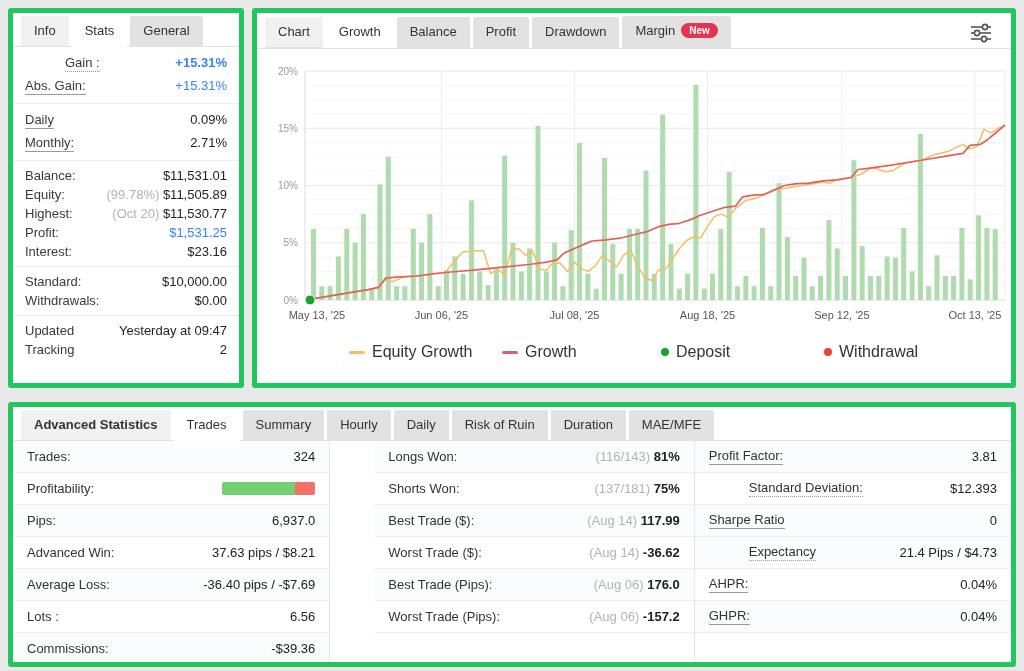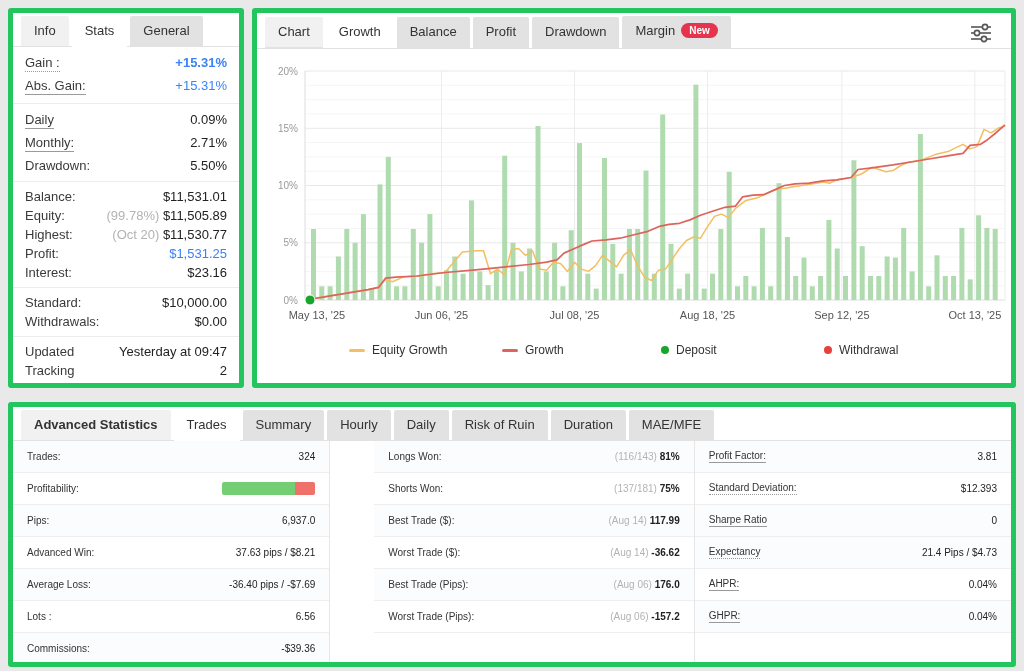--- a/index.html
+++ b/index.html
@@ -27,33 +27,33 @@
   .group { padding:5px 0; border-bottom:1px solid #ececec; }
   .group:last-child { border-bottom:none; }
   .srow { display:flex; align-items:baseline; padding:3px 12px; }
   .group.tight .srow { padding:2px 12px; }
   .slabel { color:#3a3a3a; }
   .svalue { margin-left:auto; color:#222; text-align:right; }
   .green { color:#3b82f6; }
   .bold { font-weight:bold; }
   .prefix { color:#b3b3b3; }
   .u-solid  { border-bottom:1px solid #9a9a9a; padding-bottom:1px; }
-  .u-dotted { border-bottom:1px dotted #9a9a9a; padding-bottom:1px; }
+  .u-dotted { border-bottom:1px dotted #9a9a9a; padding-bottom:1px;margin-left:40px; }
 
   
   .chart-wrap { padding:6px 8px 0 8px; }
-  .legend { position:relative; height:22px; margin-top:10px; font-size:12px; color:#333; }
+  .legend { position:relative; height:22px; margin-top:10px; font-size:16px; color:#333; }
   .legend .litem { position:absolute; top:0; display:flex; align-items:center; gap:7px; }
   .lswatch-line { width:16px; height:3px; border-radius:2px; }
   .lswatch-dot  { width:8px; height:8px; border-radius:50%; }
 
   .filter-btn { margin-left:auto; padding:6px 10px 0 10px; cursor:pointer; }
 
   
-  .stats-table { display:flex; font-size:10px; }
+  .stats-table { display:flex; font-size:13px; }
   .tcol { flex:1; }
   .tcol + .tcol { border-left:1px solid #e6e6e6; }
   .tcol:nth-child(2) { flex:1.01;padding-left:44px; }
   .trow { display:flex; align-items:center; height:32px; padding:0 14px; border-bottom:1px solid #eeeeee; background:#fff; }
   .trow.tint { background:#fafcfd; }
   .tlabel { color:#333; }
   .tvalue { margin-left:auto; color:#222; text-align:right; white-space:nowrap; }
   .tvalue .main-bold { font-weight:bold; }
   .pbar { display:flex; width:93px; height:13px; border-radius:2px; overflow:hidden; margin-left:auto; }
   .pbar .pg { background:#74cf74; }
@@ -78,24 +78,20 @@
           </div>
         </div>
         <div class="group">
           <div class="srow">
             <span class="slabel u-solid">Daily</span>
             <span class="svalue"><span>0.09%</span></span>
           </div>
           <div class="srow">
             <span class="slabel u-solid">Monthly:</span>
             <span class="svalue"><span>2.71%</span></span>
-          </div>
-          <div class="srow">
-            <span class="slabel">Drawdown:</span>
-            <span class="svalue"><span>5.50%</span></span>
           </div>
         </div>
         <div class="group tight">
           <div class="srow">
             <span class="slabel">Balance:</span>
             <span class="svalue"><span>$11,531.01</span></span>
           </div>
           <div class="srow">
             <span class="slabel">Equity:</span>
             <span class="svalue"><span class="prefix">(99.78%) </span><span>$11,505.89</span></span>

